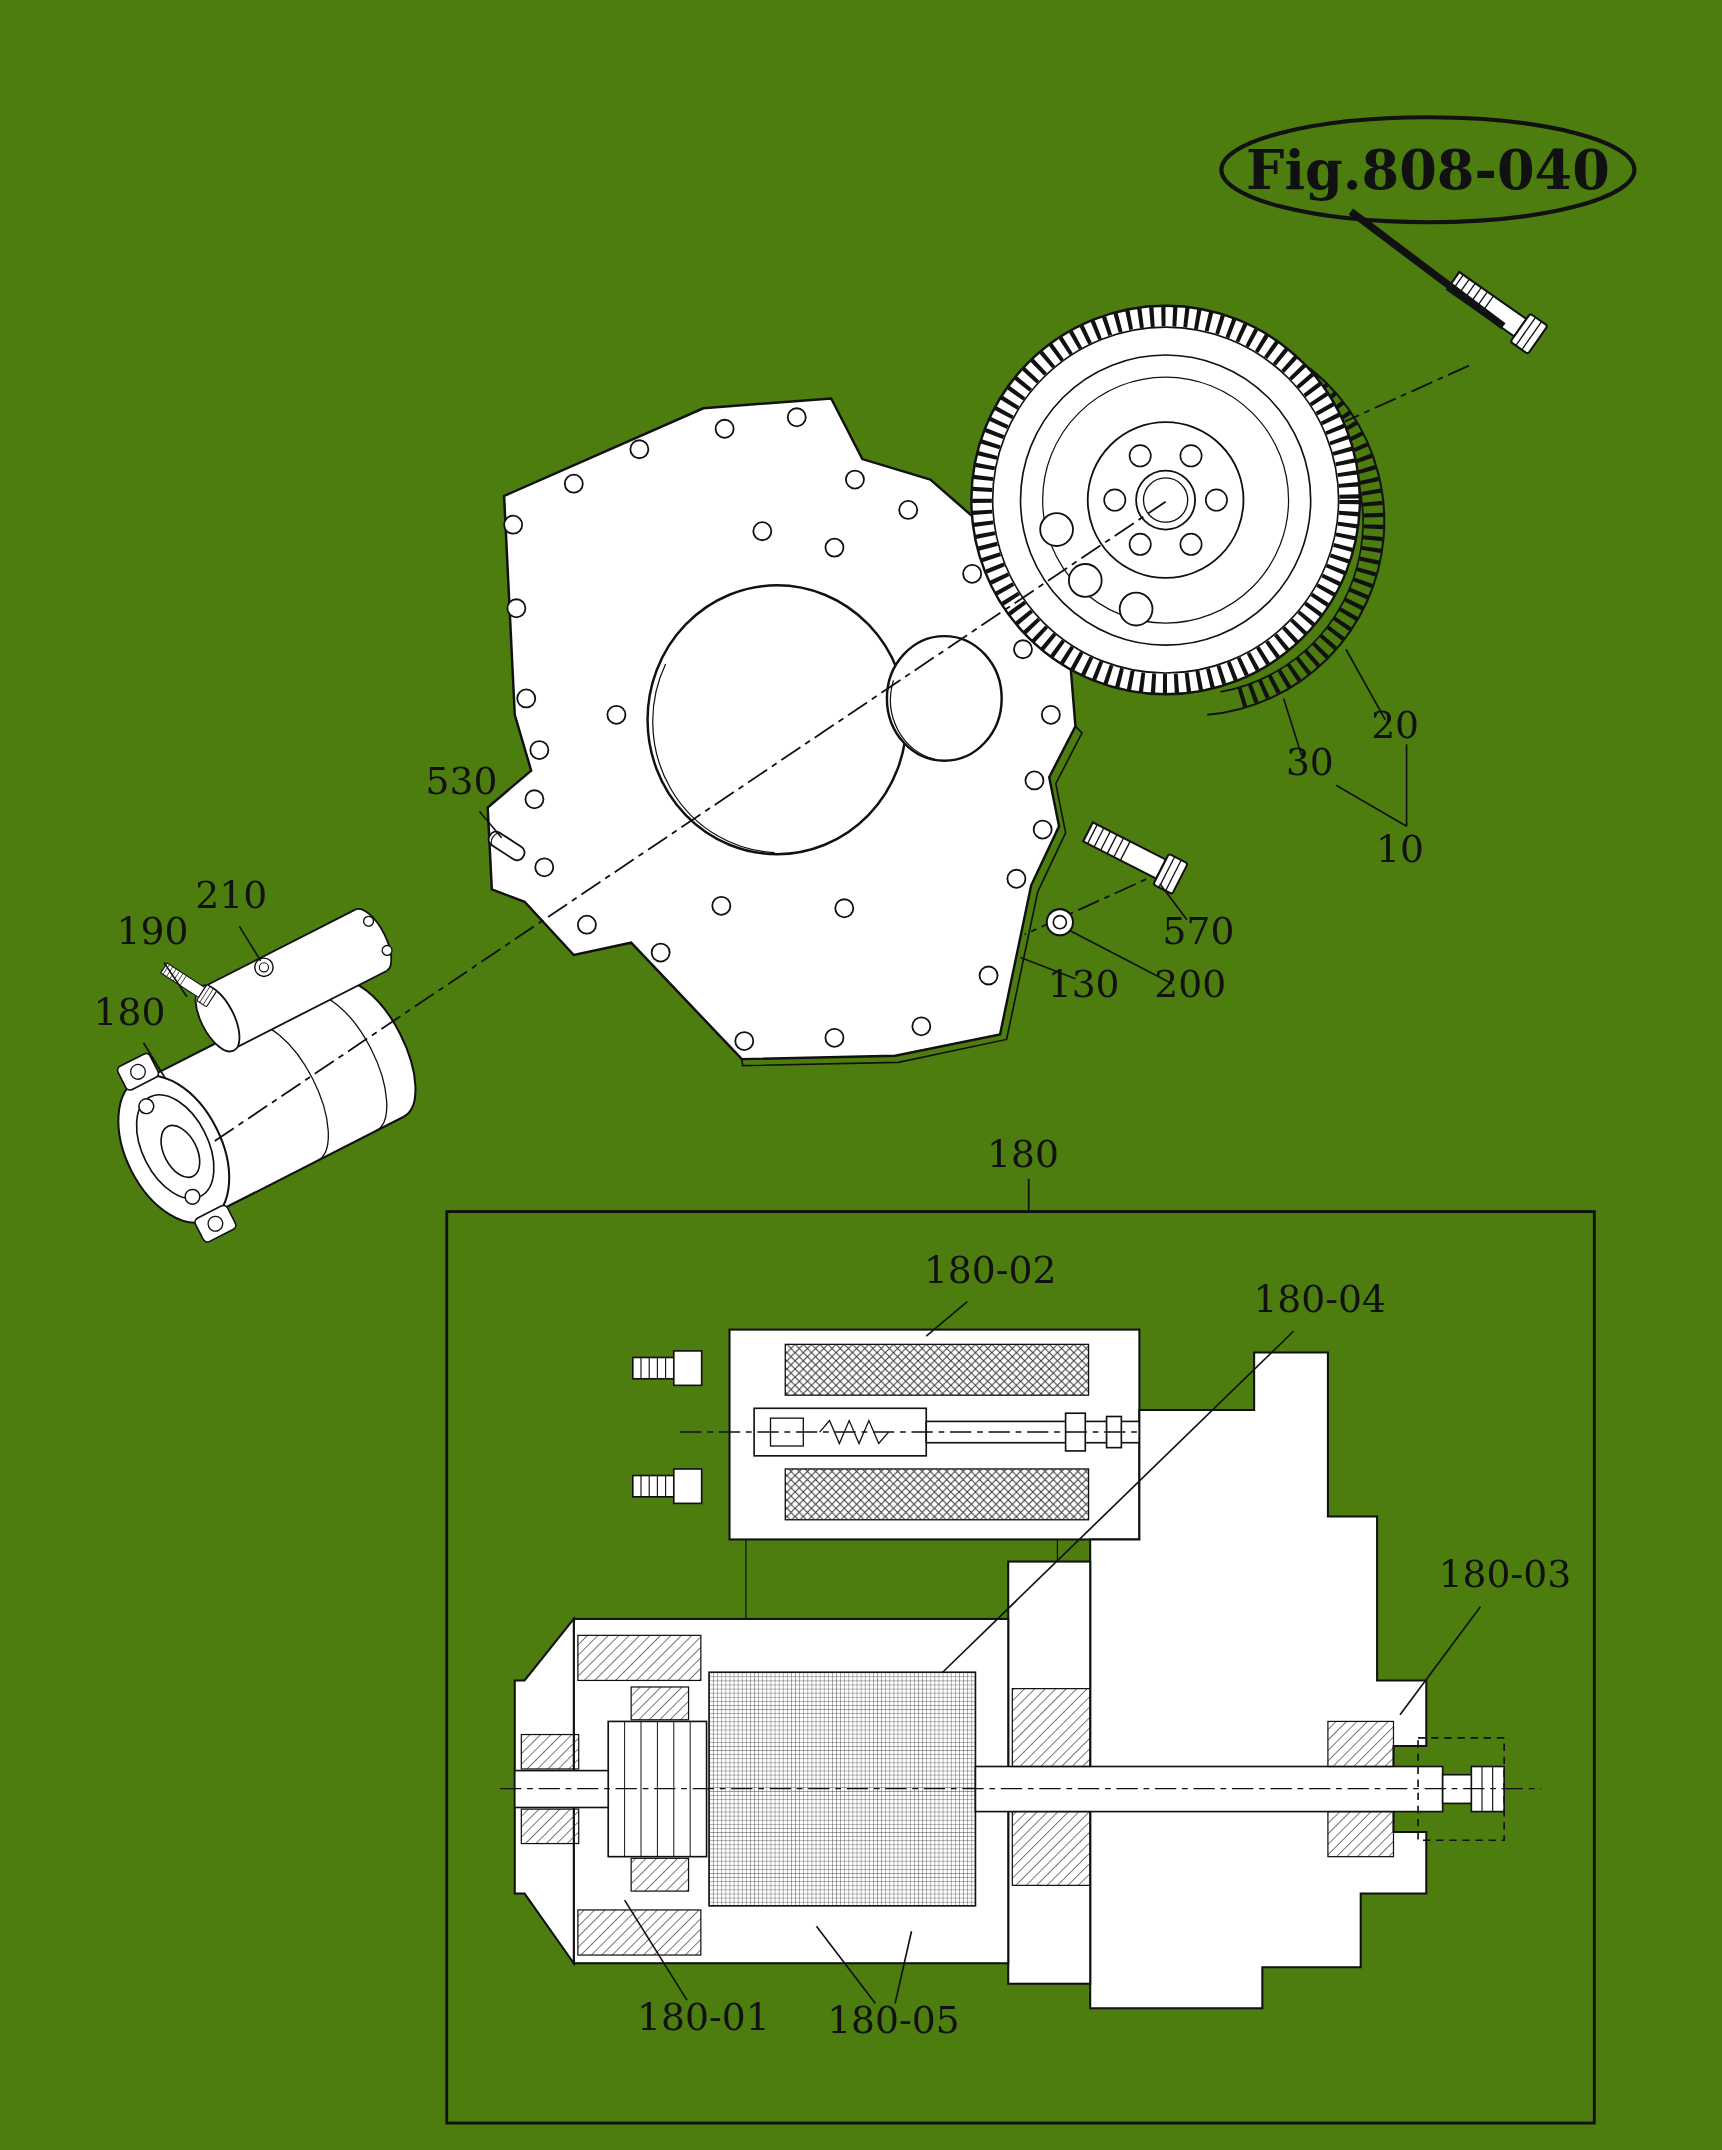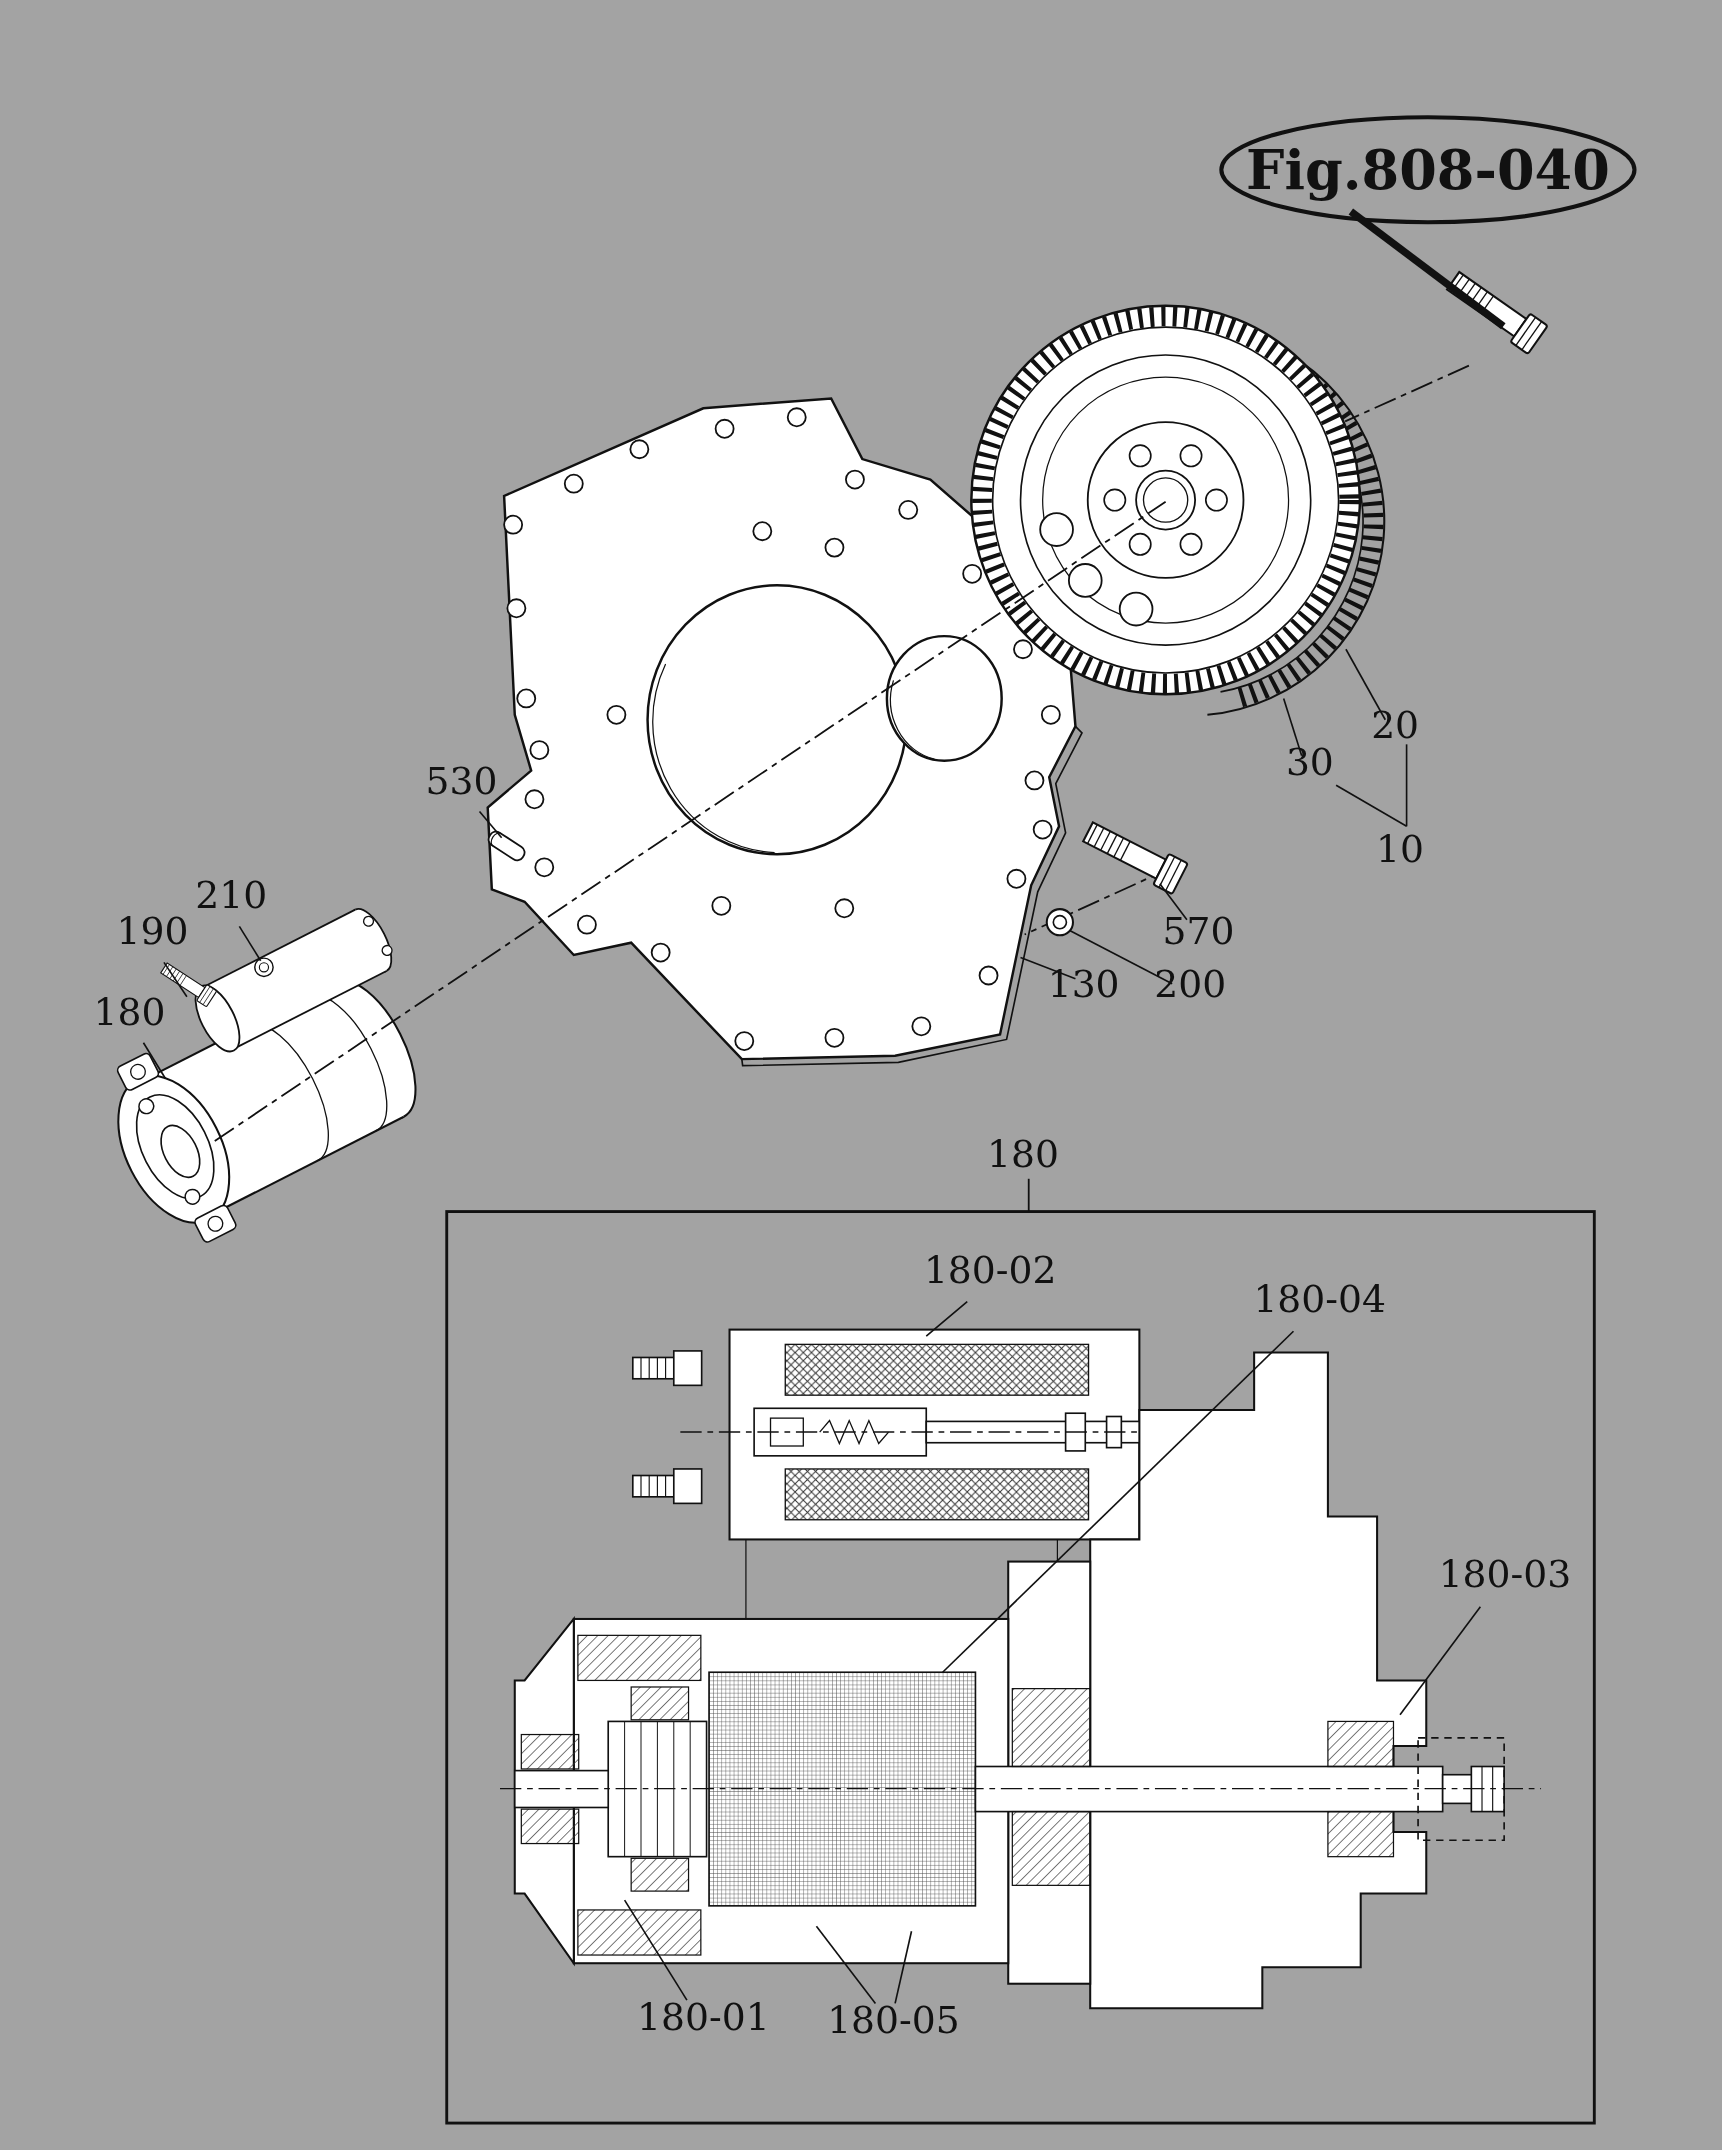--- a/index.html
+++ b/index.html
@@ -1,16 +1,16 @@
 <!DOCTYPE html>
 <html style="font-size:13px"><head>
 <meta charset="utf-8">
 <style>
   html,body{margin:0;padding:0;background:#ffffff;}
-  .page{position:relative;width:1723px;height:2151px;background:#a3a3a3;overflow:hidden;
+  .page{position:relative;width:1723px;height:2151px;background:#4d7c0f;overflow:hidden;
         font-family:"DejaVu Serif", serif;}
   svg{position:absolute;left:0;top:0;}
   .callout{font-family:"DejaVu Serif", serif;font-size:46px;fill:#111;text-anchor:middle;}
   .figtag{font-family:"DejaVu Serif", serif;font-size:66px;font-weight:bold;fill:#111;text-anchor:middle;}
   .ln{stroke:#111;fill:none;}
   .wh{fill:#fff;stroke:#111;}
 </style>
 </head>
 <body>
 

